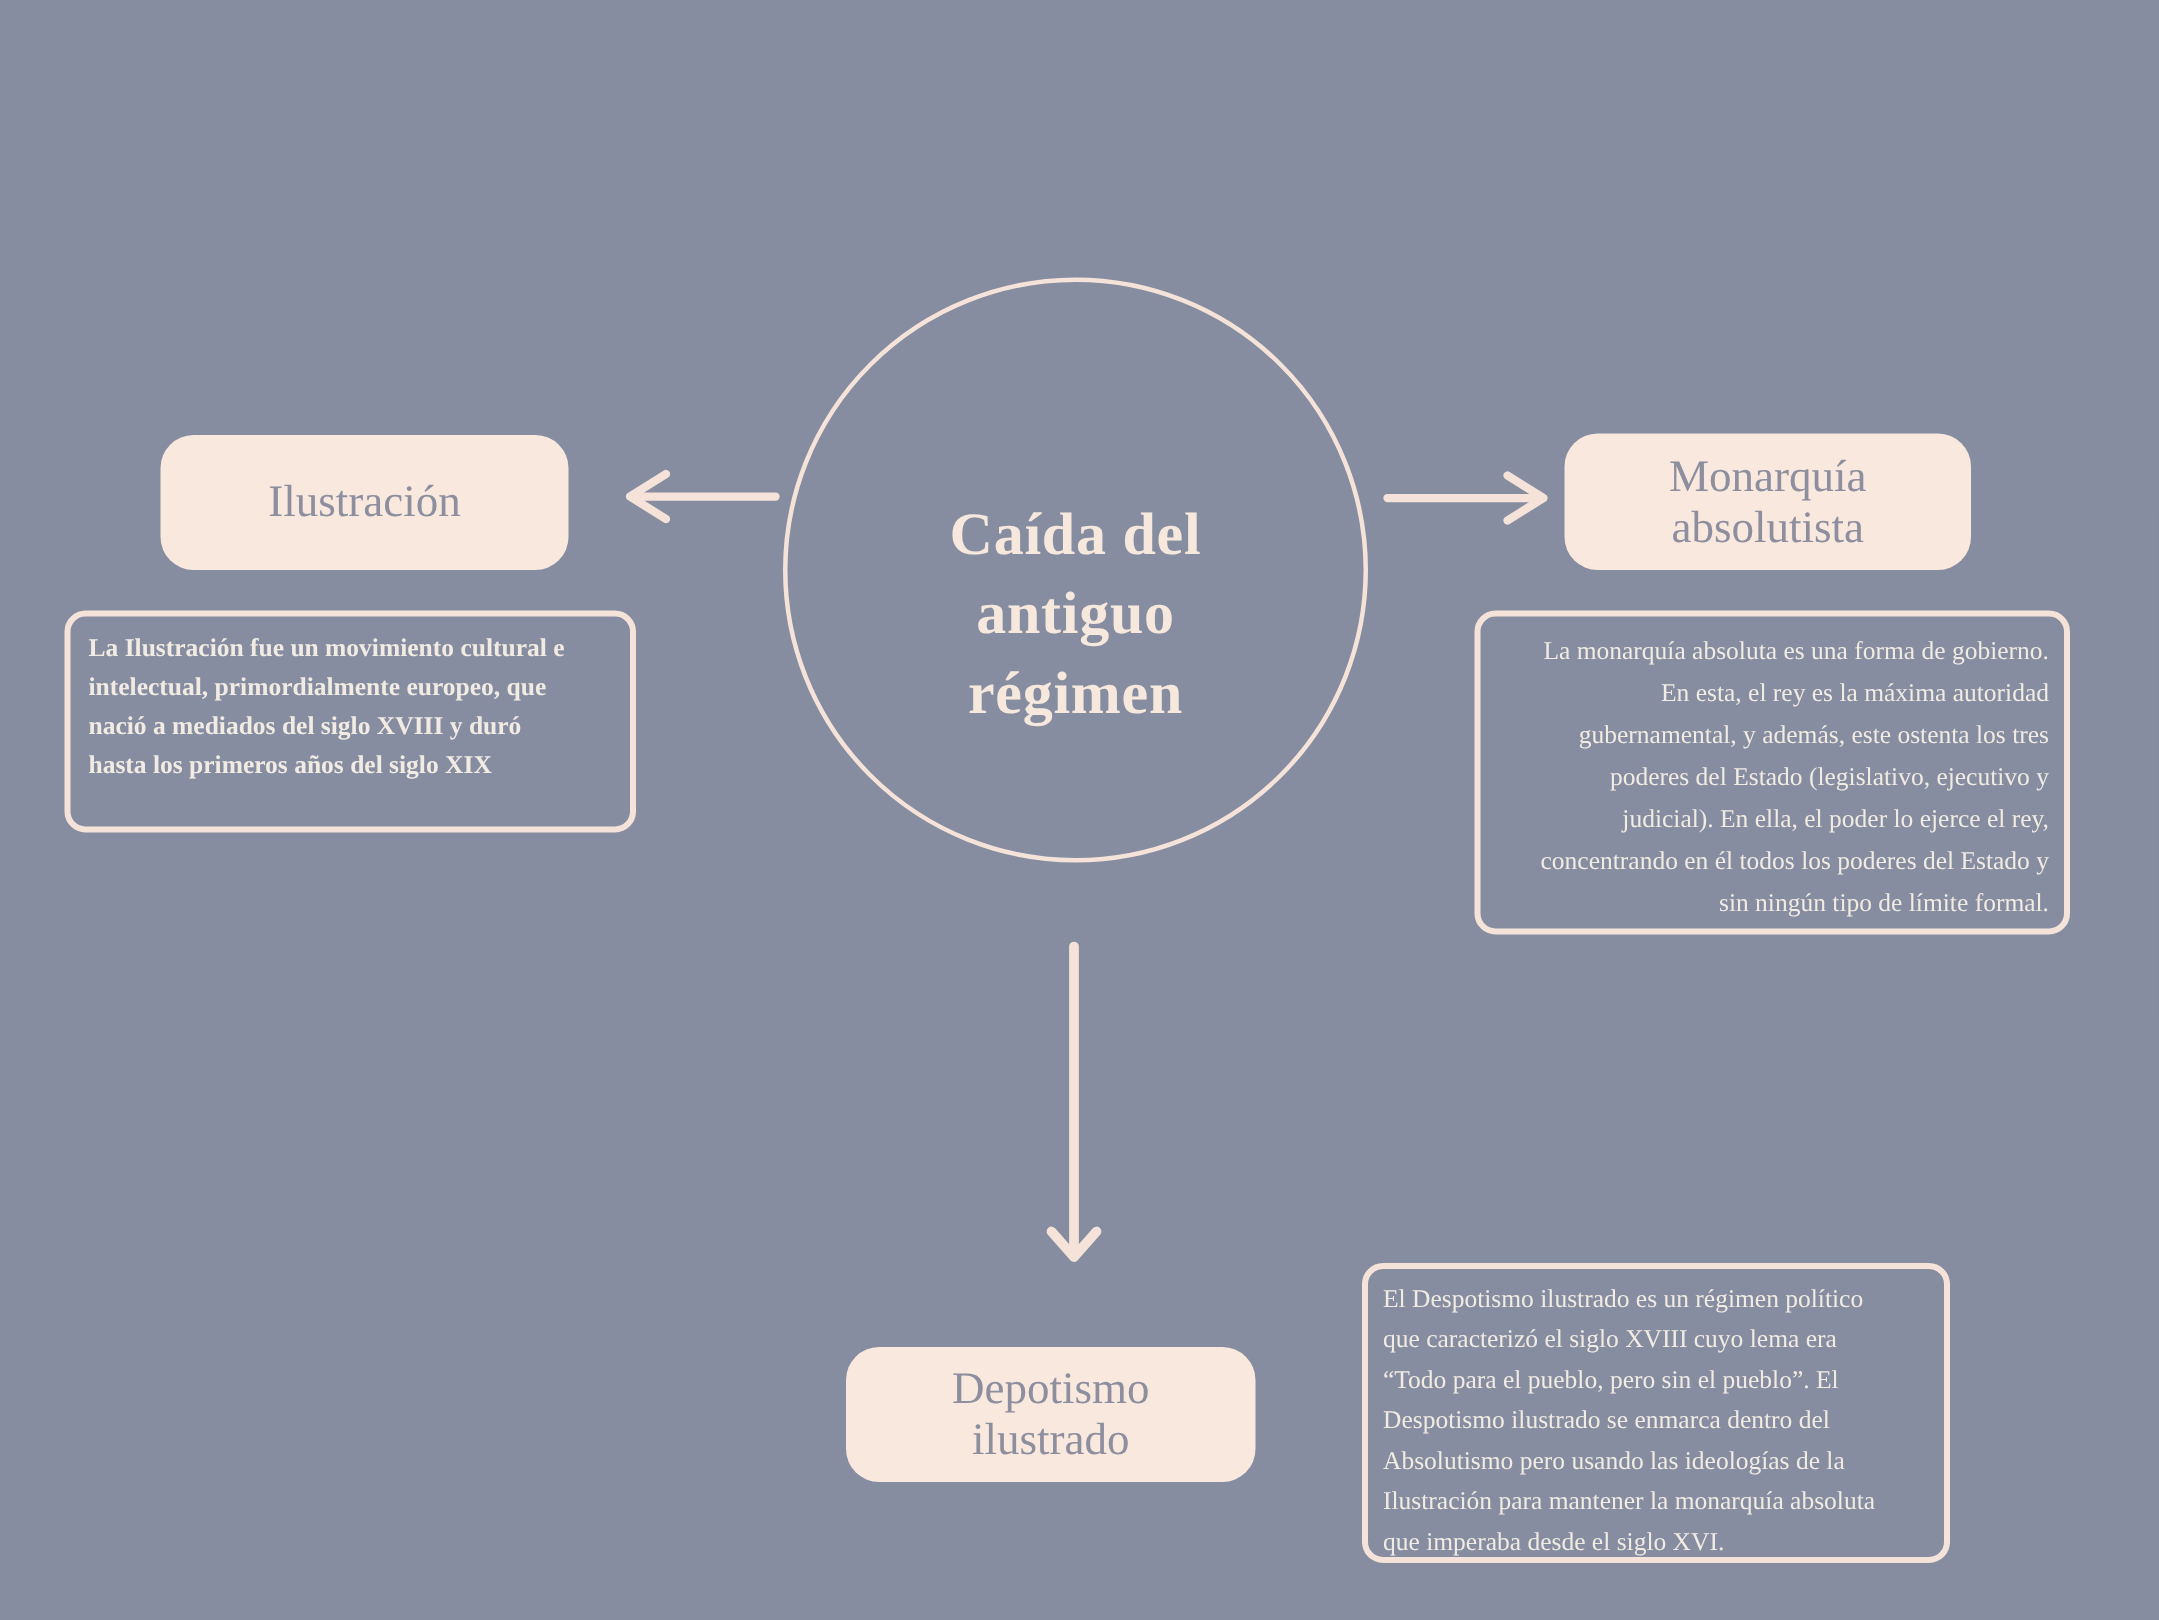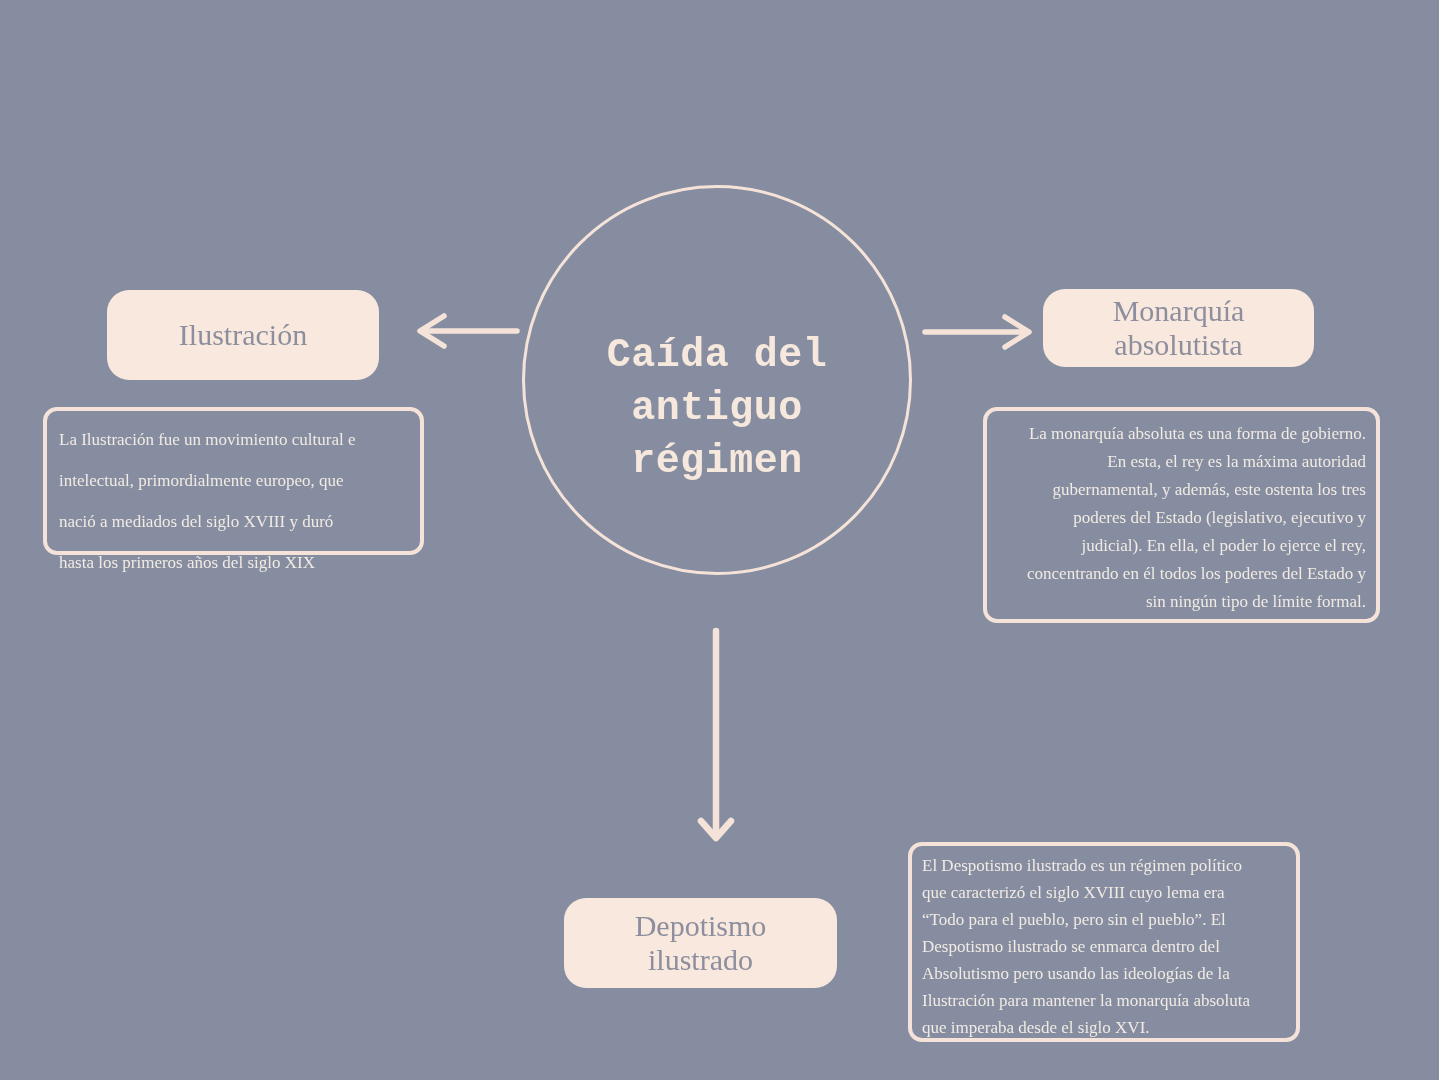--- a/index.html
+++ b/index.html
@@ -43,52 +43,51 @@
   }
   .circle-title {
     transform: translateY(28px);
     color: var(--title_text);
     font-size: 40px;
     line-height: 53px;
     font-weight: bold;
     text-align: center;
     white-space: pre-line;
     letter-spacing: 0.5px;
-    font-family: Liberation Mono, monospace;
   }
   .pill {
     position: absolute;
     background: var(--cream);
     border-radius: 22px;
     display: flex;
     align-items: center;
     justify-content: center;
     text-align: center;
   }
   .pill span {
     color: var(--label_text);
     font-size: 30px;
     line-height: 34px;
     white-space: pre-line;
   }
   .pill-ilustracion { left: 107px; top: 290px; width: 272px; height: 90px; }
-  .pill-monarquia   { left: 1043px; top: 289px; width: 271px; height: 78px; }
+  .pill-monarquia   { left: 1043px; top: 289px; width: 271px; height: 91px; }
   .pill-despotismo  { left: 564px; top: 898px; width: 273px; height: 90px; }
   .note {
     position: absolute;
     border: 4px solid var(--cream_border);
     border-radius: 14px;
   }
   .note p {
     color: var(--paragraph_text);
     font-size: 17px;
     white-space: pre-line;
   }
   .note-ilustracion { left: 43px; top: 407px; width: 381px; height: 148px; padding: 8px 12px; }
-  .note-ilustracion p { line-height: 41px; }
+  .note-ilustracion p { line-height: 26px; font-weight: bold; }
   .note-monarquia { left: 983px; top: 407px; width: 397px; height: 216px; padding: 9px 10px; text-align: right; }
   .note-monarquia p { line-height: 28px; }
   .note-despotismo { left: 908px; top: 842px; width: 392px; height: 200px; padding: 6px 10px; font-family: Liberation Serif, serif; }
   .note-despotismo p { line-height: 27px; }
 </style>
 </head>
 <body>
 
 <div class="canvas">
 

